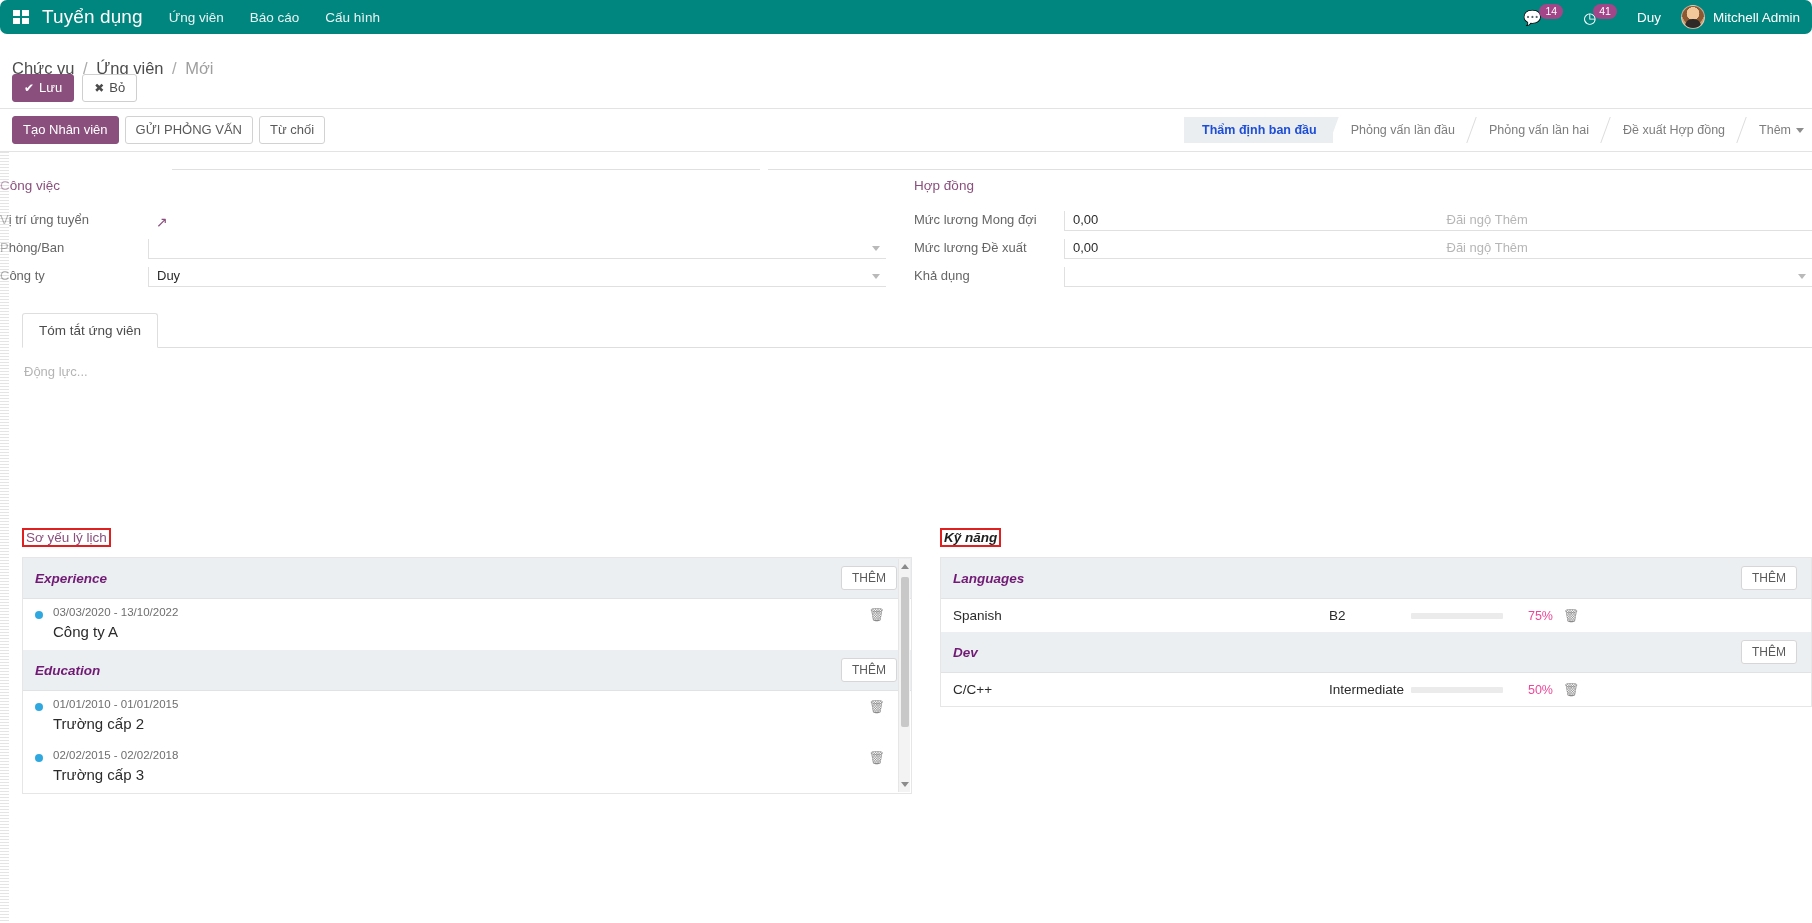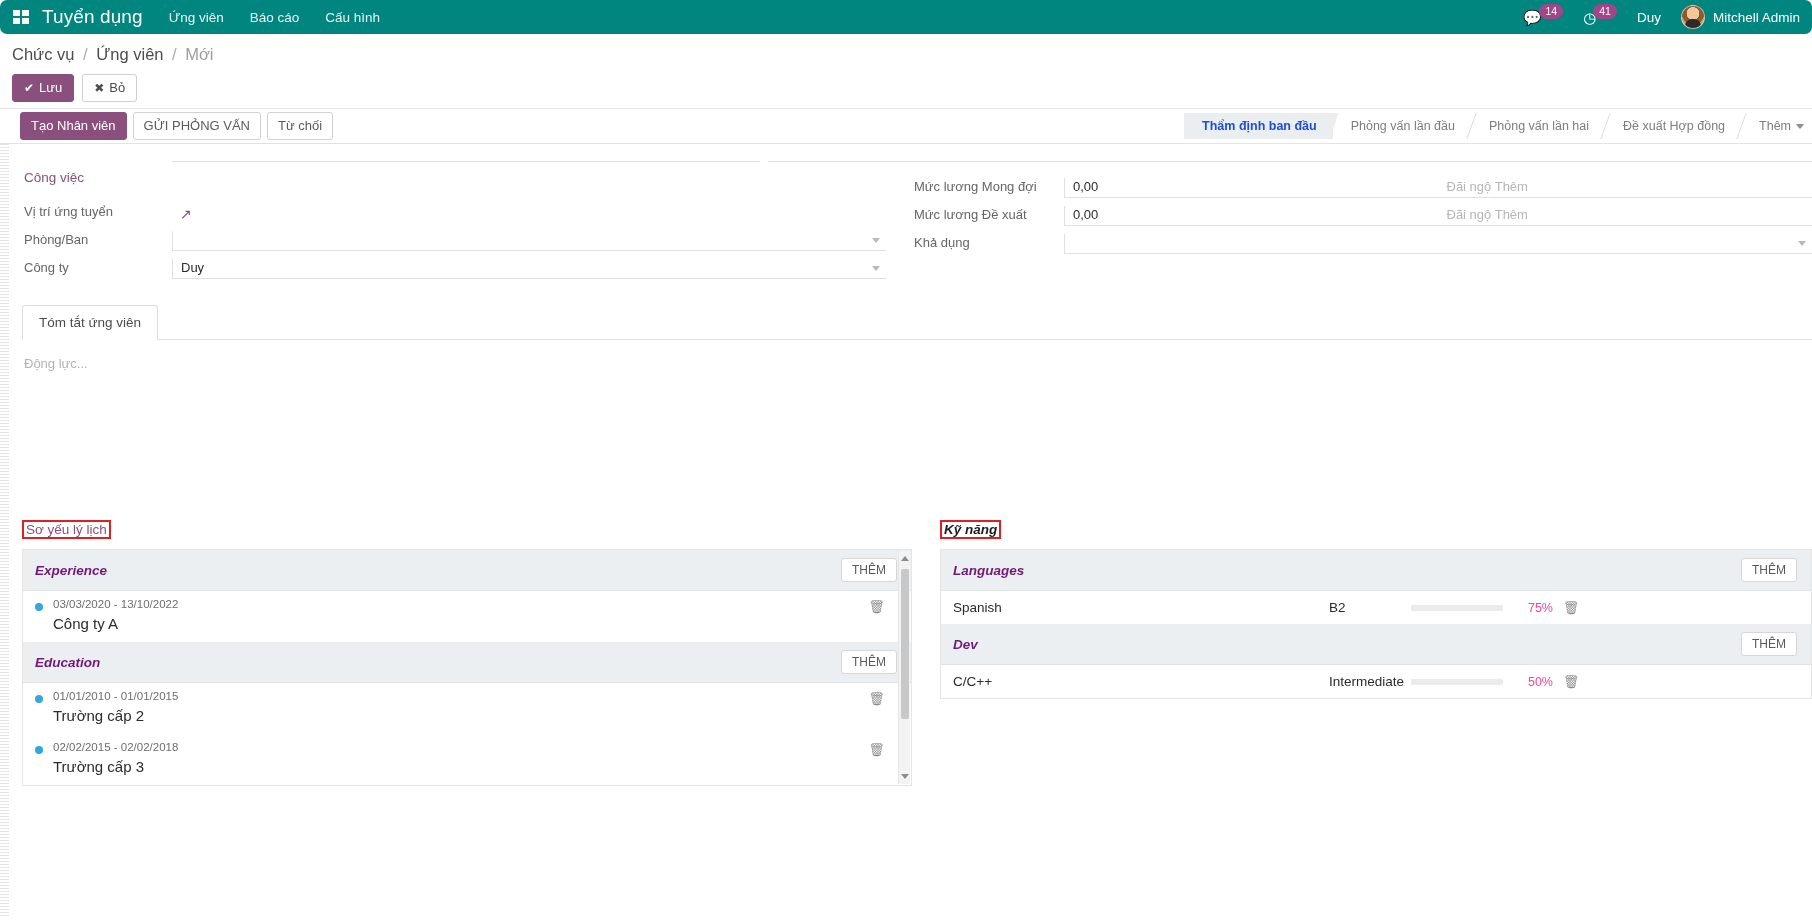--- a/index.html
+++ b/index.html
@@ -56,41 +56,41 @@
     border: 1px solid rgba(255,255,255,.5);
     overflow:hidden; position:relative;
   }
   .avatar::after{
     content:""; position:absolute; left:3px; right:3px; bottom:0; height:9px;
     background:#2f2a28; border-radius: 7px 7px 0 0;
   }
 
   
   .crumbbar { padding: 11px 0 0 12px; height:34px; }
-  .crumbs { font-size: 16.5px; color:#4c4c4c; }
+  .crumbs { font-size: 16.5px; color:#4c4c4c;margin-top:14px; }
   .crumbs a { color:#4c4c4c; text-decoration:none; cursor:pointer; }
   .crumbs .sep { color:#aaa; margin: 0 4px; }
   .crumbs .cur { color:#9e9e9e; }
 
   
   .savebar { padding: 6px 0 6px 12px; display:flex; gap:8px; align-items:center; }
   .btn {
     font-size: 13px; padding: 5px 11px; border:1px solid #cfcfcf; background:#fff;
     color:#4c4c4c; border-radius:3px; cursor:pointer; line-height:16px; white-space:nowrap;
   }
   .btn.primary { background:#8a4f7d; border-color:#8a4f7d; color:#fff; }
   .btn .ic { margin-right:5px; font-size:12px; }
 
   
   .actionrow {
     border-top: 1px solid #e3e3e3;
     border-bottom: 1px solid #e3e3e3;
-    height: 36px;
+    height: 44px;
     display:flex; align-items:center;
-    padding-left: 20px;
+    padding-left: 12px;
     background:#fff;
     position:relative;
   }
   .actbtns { display:flex; gap: 6px; align-items:center; }
   .actbtn {
     font-size: 13px; padding: 5px 10px; border:1px solid #d2d2d2; background:#fff;
     color:#5a5a5a; border-radius:3px; cursor:pointer; line-height:16px;
   }
   .actbtn.highlight { background:#8a4f7d; border-color:#8a4f7d; color:#fff; }
 
@@ -132,21 +132,21 @@
 
   .clipped-top {
     display:flex; padding: 2px 0 0 0; height: 18px; overflow:hidden;
   }
   .clip-left { width: 760px; padding-left:24px; display:flex; }
   .clip-label { width: 148px; color:#7a7a7a; font-size:13px; }
   .clip-val { flex:1; border-bottom:1px solid #e0e0e0; }
   .clip-right { flex:1; padding-left: 8px; display:flex; }
 
   .form2col { display:flex; padding: 8px 0 0 0; }
-  .col { width: 50%; padding-left: 24px; }
+  .col { width: 50%; }
   .col.right { padding-left: 8px; }
   .grouptitle {
     color:#8a4f7d;
     font-size: 13.5px;
     padding-bottom: 10px;
     font-weight: normal;
   }
   .frow { display:flex; align-items:flex-end; height: 28px; }
   .flabel { width: 148px; color:#666; font-size:13px; padding-bottom:4px; }
   .fval {
@@ -345,20 +345,21 @@
         <div class="flabel">Công ty</div>
         <div class="fval withborderleft">
           <span>Duy</span>
           <span class="dropcaret"></span>
         </div>
         <span class="extlink" style="visibility:hidden">↗</span>
       </div>
     </div>
 
     <div class="col right">
+      <div class="grouptitle">Hợp đồng</div>
 
       <div class="frow lbl-right">
         <div class="flabel">Mức lương Mong đợi</div>
         <div class="cellpair">
           <div class="fval withborderleft subval">
             <span>0,00</span>
           </div>
           <div class="fval subval2">
             <span class="ph">Đãi ngộ Thêm</span>
           </div>

